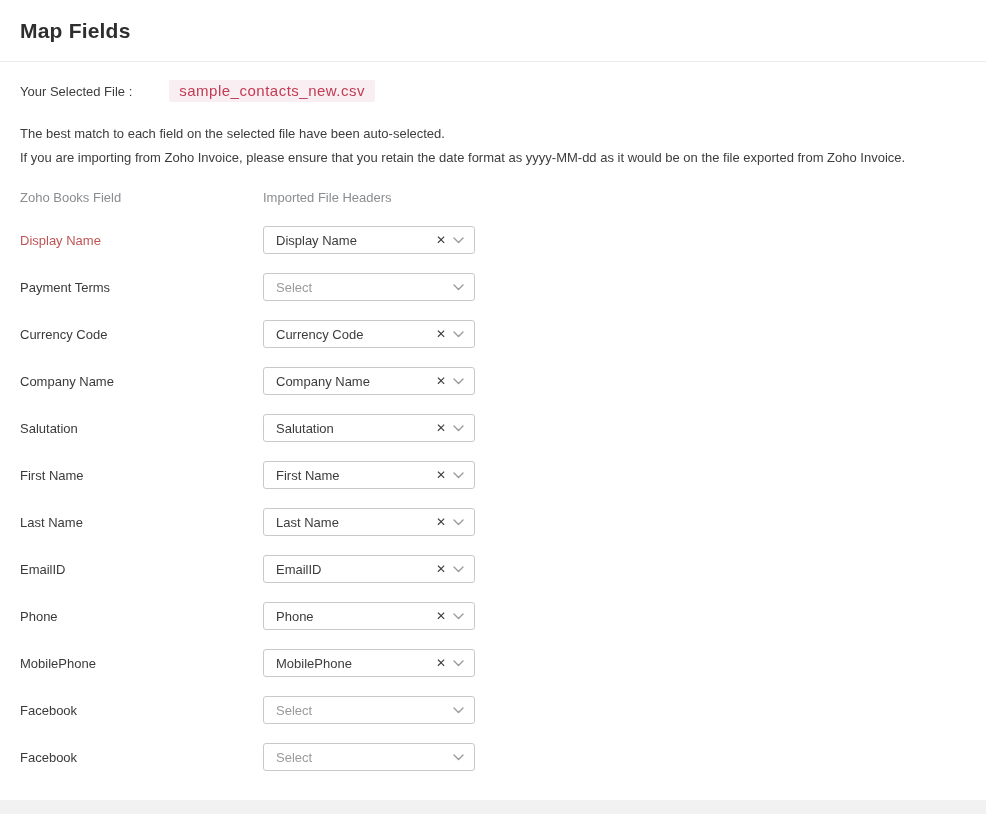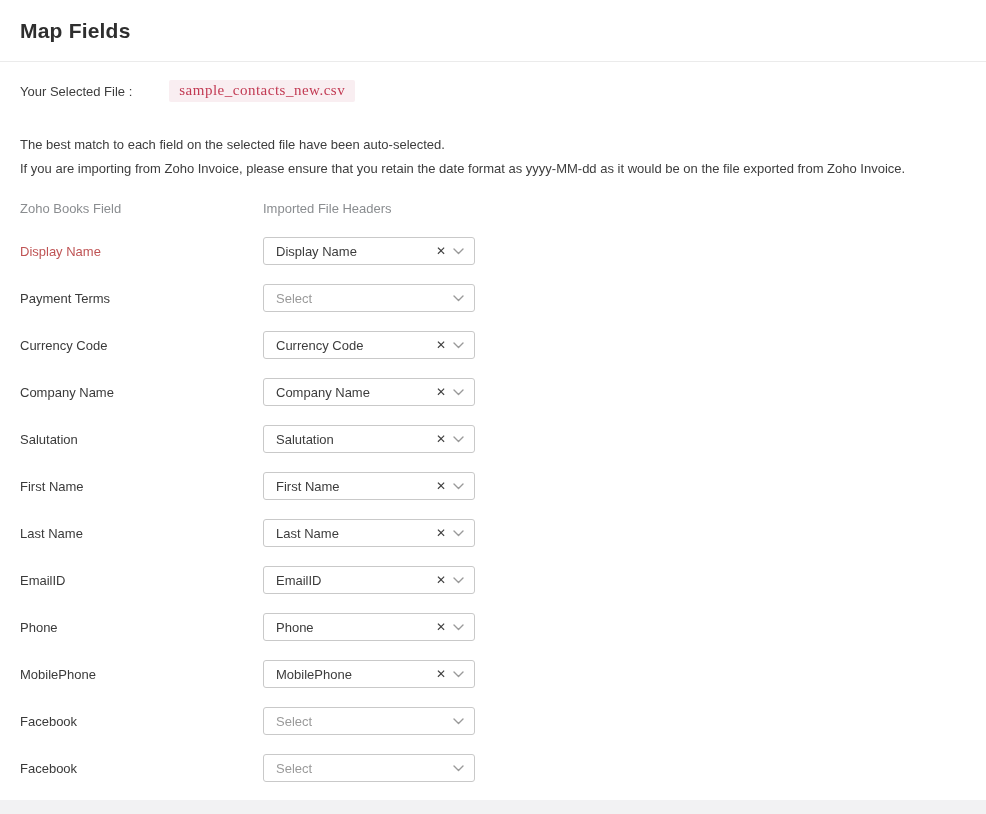--- a/index.html
+++ b/index.html
@@ -34,35 +34,35 @@
     margin-top: 18px;
     display: flex;
     align-items: center;
     font-size: 13px;
     color: #3d3d3d;
     height: 22px;
     gap: 28px;
   }
   .file-chip {
     margin-left: 9px;
-    font-family: Liberation Serif, serif;
+    font-family: Liberation Sans, sans-serif;
     font-size: 15px;
     letter-spacing: 0.5px;
     color: #c23a53;
     background: #f9eef1;
     padding: 2px 10px 3px 10px;
     border-radius: 2px;
     white-space: nowrap;
   }
   .note {
     font-size: 13px;
     color: #3d3d3d;
     line-height: 15px;
   }
-  .note-1 { margin-top: 35px; }
+  .note-1 { margin-top: 24px; }
   .note-2 { margin-top: 9px; }
   .col-headers {
     display: flex;
     margin-top: 25px;
     font-size: 13px;
     color: #8a8d90;
     line-height: 15px;
   }
   .col-field-header { width: 243px; }
   .col-imported-header { }

